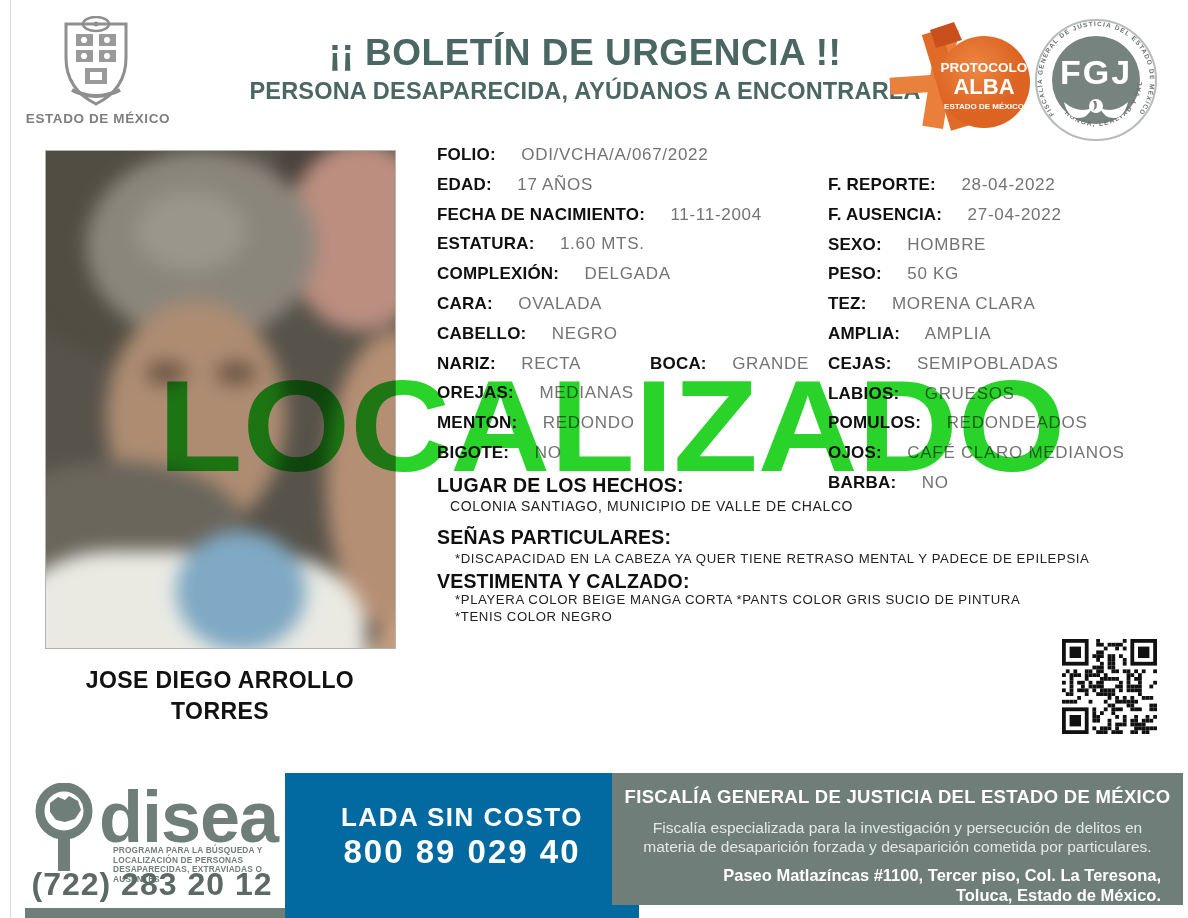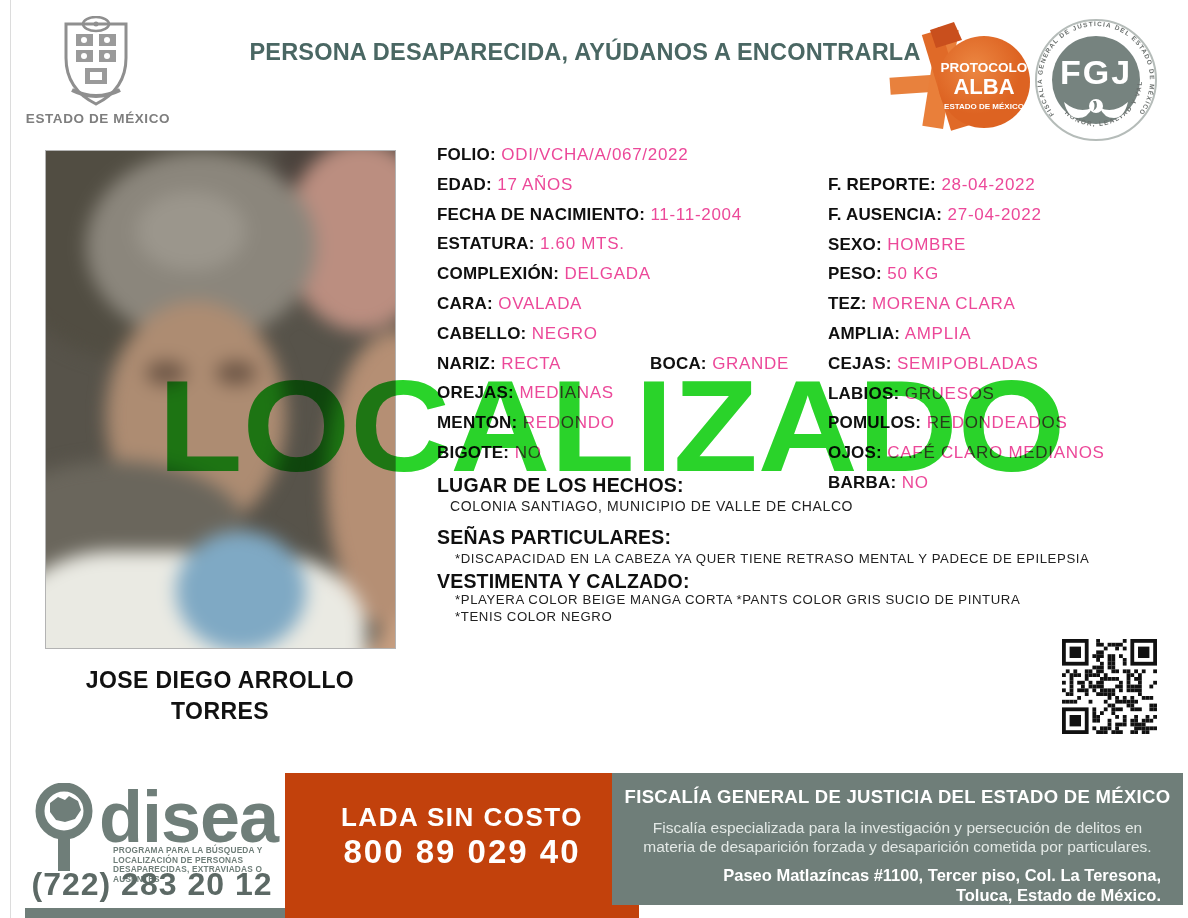--- a/index.html
+++ b/index.html
@@ -18,21 +18,21 @@
   #sub-title{font-size:23.5px;font-weight:700;letter-spacing:.2px;margin-top:5px;}
   #alba{left:884px;top:14px;}
   #fgj{left:1034px;top:18px;}
   
   #photo{left:45px;top:150px;width:349px;height:497px;border:1px solid #b3b3b3;overflow:hidden;background:#57534a;}
   #photo .blob{position:absolute;border-radius:50%;}
   #photo-inner{position:absolute;left:-20px;top:-20px;right:-20px;bottom:-20px;filter:blur(9px);}
   
   .frow{position:relative;height:29.8px;line-height:29.8px;white-space:nowrap;font-size:17px;}
   .frow b{font-weight:800;letter-spacing:.2px;color:#101010;}
-  .frow .val{font-weight:400;letter-spacing:.7px;color:#ec4899;}
+  .frow .val{font-weight:400;letter-spacing:.7px;color:#737373;margin-left:20px;}
   .frow .second{position:absolute;left:213px;top:0;}
   #left-col{left:437px;top:140px;width:430px;}
   #right-col{left:828px;top:170px;width:360px;}
   .sec-label{font-size:19.5px;font-weight:800;letter-spacing:.2px;color:#0f0f0f;}
   .sec-value{font-size:14px;letter-spacing:.6px;color:#222;}
   #lugar-label{left:437px;top:470px;height:30px;line-height:30px;}
   #lugar-value{left:450px;top:498px;}
   #senas-label{left:437px;top:526px;}
   #senas-value{left:455px;top:551px;font-size:13.2px;}
   #vest-label{left:437px;top:570px;}
@@ -40,21 +40,21 @@
   
   #name{left:40px;top:665px;width:360px;text-align:center;font-size:23px;font-weight:800;
         letter-spacing:.4px;line-height:31px;color:#111;}
   
   #watermark{left:158px;top:351px;font-size:130px;font-weight:800;color:#2ad32a;
              letter-spacing:0;transform:scaleX(1.065);transform-origin:left center;
              mix-blend-mode:multiply;z-index:50;pointer-events:none;white-space:nowrap;}
   
   #qr{left:1062px;top:639px;width:95px;height:95px;background:#fff;}
   
-  #lada-box{left:285px;top:773px;width:354px;height:145px;background:#c2410c;color:#fff;text-align:center;}
+  #lada-box{left:285px;top:773px;width:354px;height:145px;background:#0369a1;color:#fff;text-align:center;}
   #lada-label{margin-top:29px;font-size:26px;font-weight:800;letter-spacing:1.5px;}
   #lada-number{font-size:33px;font-weight:800;letter-spacing:2px;}
   #fisc-box{left:612px;top:773px;width:571px;height:132px;background:#6f7e79;color:#fff;}
   #fisc-title{margin:13px 10px 0;text-align:center;font-size:18.5px;font-weight:800;letter-spacing:.3px;}
   #fisc-body{margin:10px 24px 0;text-align:center;font-size:15.5px;color:#e3e9e6;line-height:19px;}
   #fisc-addr{margin:9px 22px 0;text-align:right;font-size:16.5px;font-weight:800;line-height:20px;}
   #bottom-strip{left:25px;top:908px;width:260px;height:10px;background:#6f7e79;}
   
   #odisea-icon{left:28px;top:783px;}
   #odisea-word{left:99px;top:776px;font-size:72px;font-weight:800;color:#6f7e79;letter-spacing:-1px;}
@@ -90,20 +90,21 @@
         <circle cx="32" cy="40" r="3"></circle>
           <circle cx="55" cy="40" r="3"></circle>
         <rect x="38" y="56" width="12" height="8"></rect>
       </g>
       <path d="M20 74 q24 12 48 0" fill="none" stroke="#8f8f8f" stroke-width="4"></path>
     </svg>
   </div>
   <div class="abs" id="agency">ESTADO DE MÉXICO</div>
 
   <div class="abs" id="head-center">
+    <div id="main-title">¡¡ BOLETÍN DE URGENCIA !!</div>
     <div id="sub-title">PERSONA DESAPARECIDA, AYÚDANOS A ENCONTRARLA</div>
   </div>
 
   <div class="abs" id="alba">
     <svg width="152" height="118" viewBox="0 0 152 118">
       <defs>
         <radialGradient id="albagrad" cx="40%" cy="35%">
           <stop offset="0%" stop-color="#ec8742"></stop>
             <stop offset="100%" stop-color="#dd6322"></stop>
         </radialGradient>

